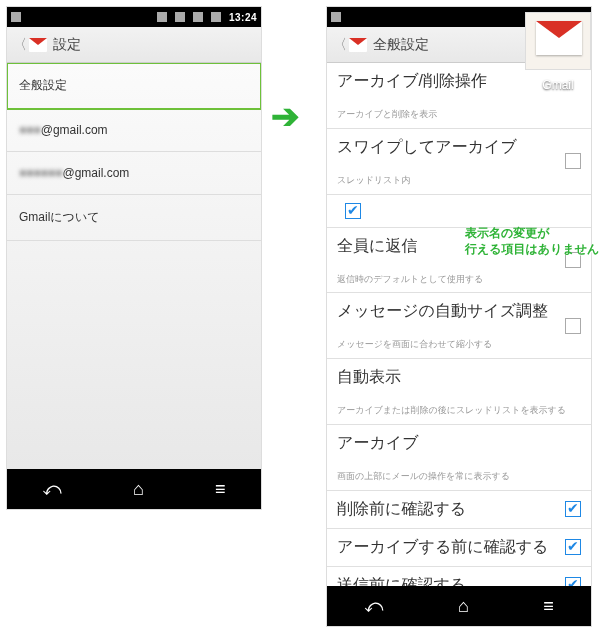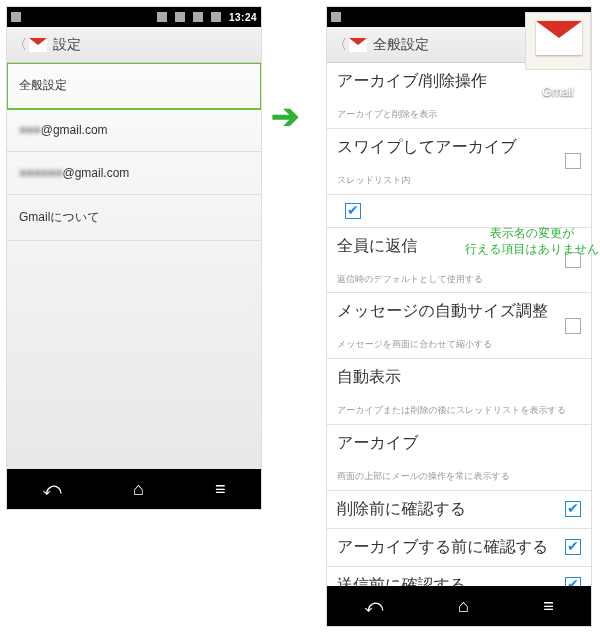--- a/index.html
+++ b/index.html
@@ -31,23 +31,23 @@
   .chk { width: 16px; height: 16px; border: 1px solid #aaa; margin-left: 8px; position: relative; flex-shrink: 0; }
   .chk.on { border-color: #1e88e5; }
   .chk.on::after { content: "✔"; position: absolute; left: 1px; top: -2px; font-size: 14px; color: #1e88e5; }
   
   .arrow { position: absolute; left: 271px; top: 96px; font-size: 34px; color: #2fb337; font-weight: bold; }
   
   .gmail-app { position: absolute; left: 522px; top: 12px; width: 72px; text-align: center; }
   .gmail-app .iconbox { width: 66px; height: 58px; margin: 0 auto; background: #f7f3ed; border: 1px solid #ddd; position: relative; }
   .gmail-app .envelope { position: absolute; left: 10px; top: 8px; width: 46px; height: 34px; background: #fff; box-shadow: 0 1px 2px rgba(0,0,0,0.3); }
   .gmail-app .envelope::before { content:""; position:absolute; left:0; top:0; border-left:23px solid transparent; border-right:23px solid transparent; border-top:17px solid #d93025; }
-  .gmail-app .label { font-size: 12px; color: #fff; text-shadow: 0 1px 2px rgba(0,0,0,0.7); margin-top: 15px; }
+  .gmail-app .label { font-size: 12px; color: #fff; text-shadow: 0 1px 2px rgba(0,0,0,0.7); margin-top: 8px; }
   
-  .annotation { position: absolute; left: 465px; top: 226px; font-size: 12px; color: #2fb337; font-weight: normal; text-align: center; line-height: 1.3; text-shadow: 1px 1px 0 #fff; }
+  .annotation { position: absolute; left: 465px; top: 226px; font-size: 12px; color: #2fb337; font-weight: bold; text-align: left; line-height: 1.3; text-shadow: 1px 1px 0 #fff; }
 </style>
 </head>
 <body>
 
 <div class="phone phone-left">
   <div class="statusbar">
     <div class="left">
         <span class="sb-icon"></span>
       </div>
     <div class="right">

